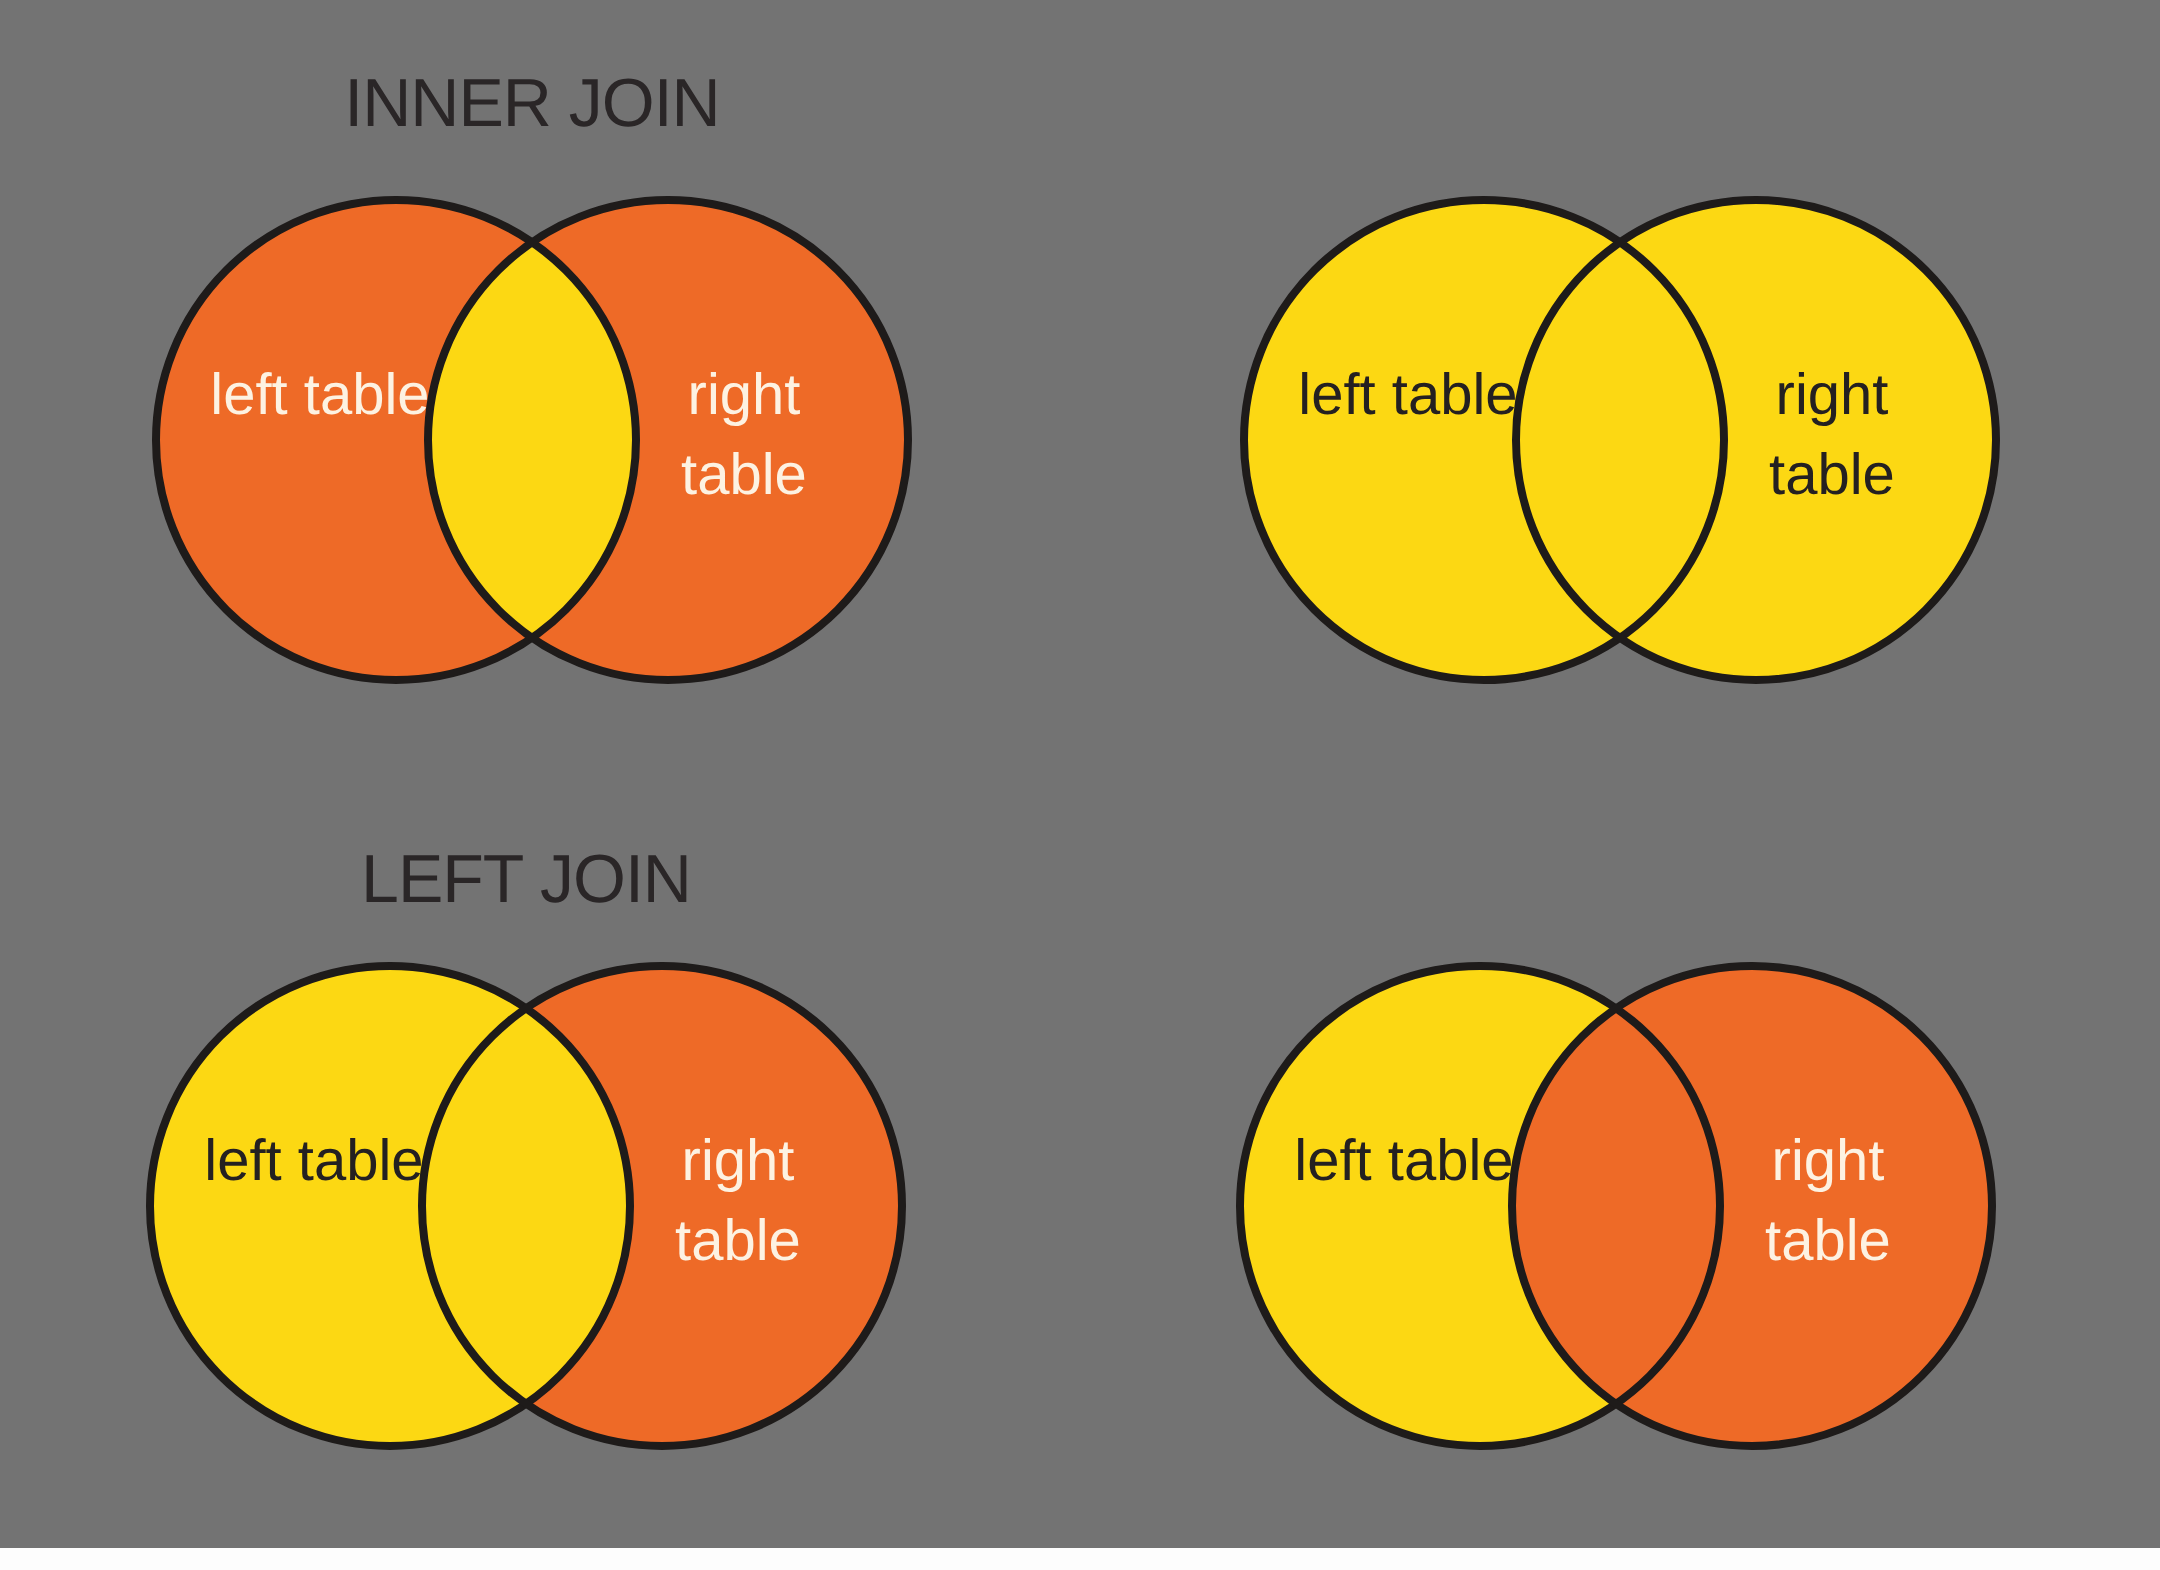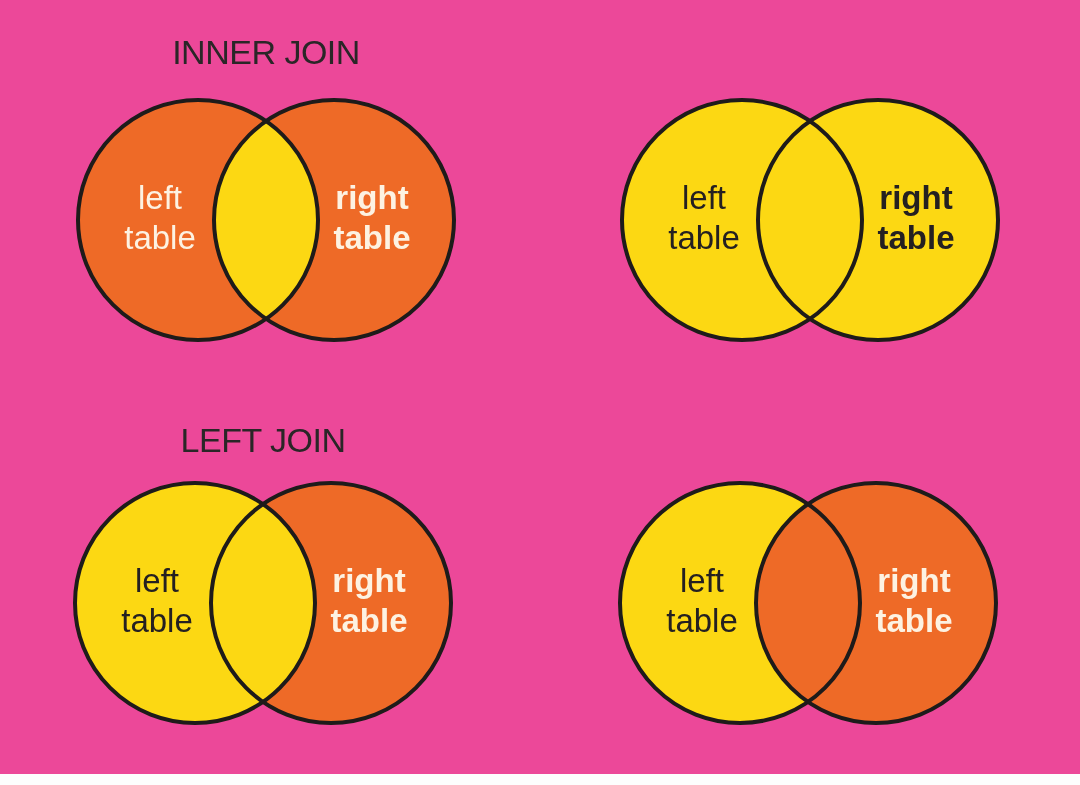--- a/index.html
+++ b/index.html
@@ -29,26 +29,26 @@
     width: 388px;
     height: 252px;
   }
   .venn svg { display: block; width: 388px; height: 252px; }
 
   .table-label {
     position: absolute;
     top: 84px;
     width: 120px;
     text-align: center;
-    font-size: 33px;
+    font-size: 29px;
     line-height: 40px;
     font-weight: 400;
   }
   .label-left  { left: 28px; }
-  .label-right { left: 240px; font-weight: bold; }
+  .label-right { left: 240px; }
 
   
   .title-q1 { left: 72px;  top: 34px; }
   .title-q2 { left: 616px; top: 34px; }
   .title-q3 { left: 69px;  top: 422px; }
   .title-q4 { left: 614px; top: 422px; }
 
   .venn-q1 { left: 72px;  top: 94px; }
   .venn-q2 { left: 616px; top: 94px; }
   .venn-q3 { left: 69px;  top: 477px; }
@@ -57,21 +57,21 @@
   .footer-strip {
     position: absolute;
     left: 0; bottom: 0;
     width: 100%;
     height: 11px;
   }
 </style>
 </head>
 <body>
 
-<div class="canvas" style="background: #ec4899;">
+<div class="canvas" style="background: #737373;">
 
   <h2 class="diagram-title title-q1" style="color: rgb(42, 38, 39);">INNER JOIN</h2>
   <div class="venn venn-q1">
     <svg viewBox="0 0 388 252">
       <defs>
           <clipPath id="clip-0">
             <circle cx="262" cy="126" r="120"></circle>
           </clipPath>
         </defs>
       <circle cx="126" cy="126" r="120" fill="#EE6A27"></circle>

